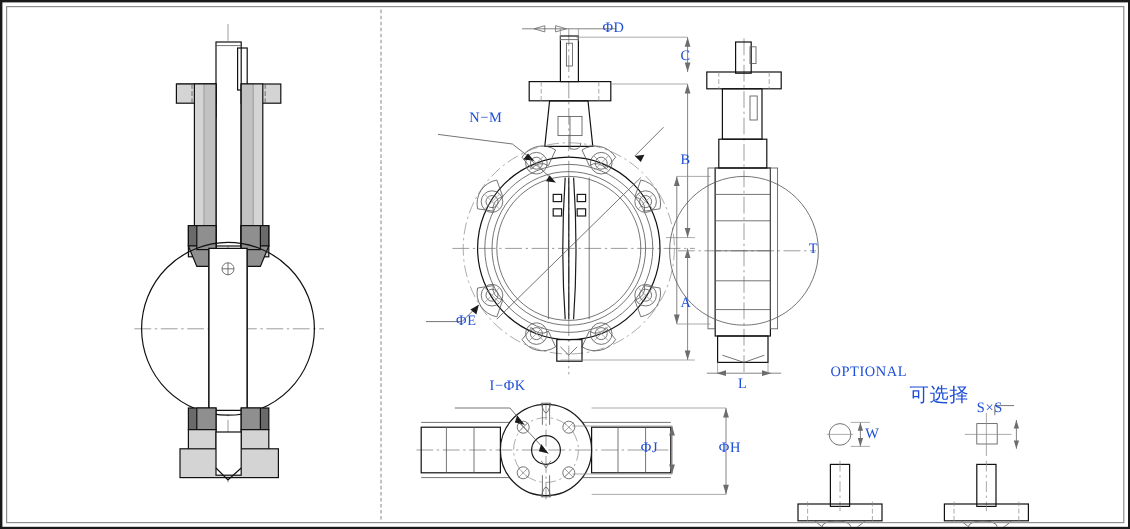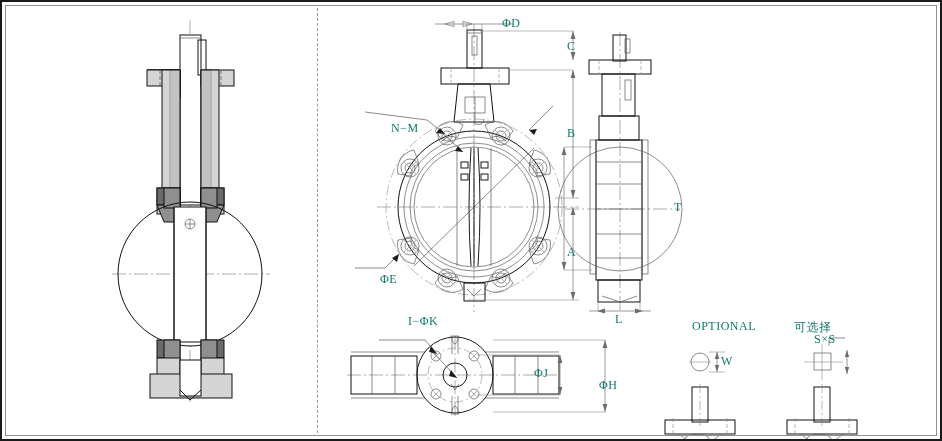--- a/index.html
+++ b/index.html
@@ -3,23 +3,23 @@
 <meta charset="utf-8">
 <style>
   html,body{margin:0;padding:0;background:#ffffff;}
   body{font-family:"Liberation Serif", serif;}
   #page{position:relative;width:942px;height:441px;background:#ffffff;box-sizing:border-box;
         border:2px solid #1a1a1a;overflow:hidden;}
   #page::after{content:"";position:absolute;left:3px;top:3px;right:3px;bottom:3px;
         border:1px solid #8f8f8f;pointer-events:none;}
   .divider{position:absolute;top:6px;bottom:6px;left:315px;width:0;
         border-left:1px dashed #9a9a9a;}
-  .lbl{position:absolute;font-family:"Liberation Serif", serif;font-size:12px;color:#0f766e;
+  .lbl{position:absolute;font-family:"Liberation Serif", serif;font-size:12px;color:#1d4ed8;
         white-space:nowrap;letter-spacing:.5px;}
-  .lbl.cn{font-family:Liberation Mono, monospace;font-size:12px;margin-left:36px;}
+  .lbl.cn{font-family:Liberation Mono, monospace;font-size:16px;}
   svg{position:absolute;left:0;top:0;overflow:visible;}
   .ln{stroke:#1b1b1b;stroke-width:1;fill:none;}
   .thin{stroke:#5a5a5a;stroke-width:.7;fill:none;}
   .vthin{stroke:#8a8a8a;stroke-width:.6;fill:none;}
   .cl{stroke:#8a8a8a;stroke-width:.7;fill:none;stroke-dasharray:14 3 2 3;}
   .dim{stroke:#6d6d6d;stroke-width:.7;fill:none;}
   .fillgrayL{fill:#d4d4d4;stroke:#111;stroke-width:1;}
   .fillgrayD{fill:#8f8f8f;stroke:#111;stroke-width:1;}
   .fillgrayM{fill:#6a6a6a;stroke:#111;stroke-width:1;}
   .fillwhite{fill:#ffffff;stroke:#111;stroke-width:1;}
@@ -382,28 +382,28 @@
         <path class="thin" d="M484 432 Q505 452 526 432"></path>
         <ellipse class="thin" cx="502" cy="437" rx="12" ry="5" fill="#d9d9d9"></ellipse>
       </g>
     </g>
   </svg>
 
   <div class="lbl" style="left:500px;top:14px">ΦD</div>
   <div class="lbl" style="left:565px;top:37px">C</div>
   <div class="lbl" style="left:565px;top:124px">B</div>
   <div class="lbl" style="left:565px;top:243px">A</div>
-  <div class="lbl" style="left:389px;top:119px">N−M</div>
-  <div class="lbl" style="left:378px;top:270px">ΦE</div>
+  <div class="lbl" style="left:389px;top:89px">N−M</div>
+  <div class="lbl" style="left:378px;top:258px">ΦE</div>
 
   <div class="lbl" style="left:672px;top:198px">T</div>
   <div class="lbl" style="left:613px;top:310px">L</div>
 
   <div class="lbl" style="left:406px;top:312px">I−ΦK</div>
   <div class="lbl" style="left:532px;top:364px">ΦJ</div>
-  <div class="lbl" style="left:597px;top:376px">ΦH</div>
-
-  <div class="lbl" style="left:690px;top:317px">OPTIONAL</div>
+  <div class="lbl" style="left:597px;top:364px">ΦH</div>
+
+  <div class="lbl" style="left:690px;top:300px">OPTIONAL</div>
   <div class="lbl cn" style="left:756px;top:317px">可选择</div>
   <div class="lbl" style="left:719px;top:352px">W</div>
   <div class="lbl" style="left:812px;top:330px">S×S</div>
 
 </div>
 
 </body></html>

